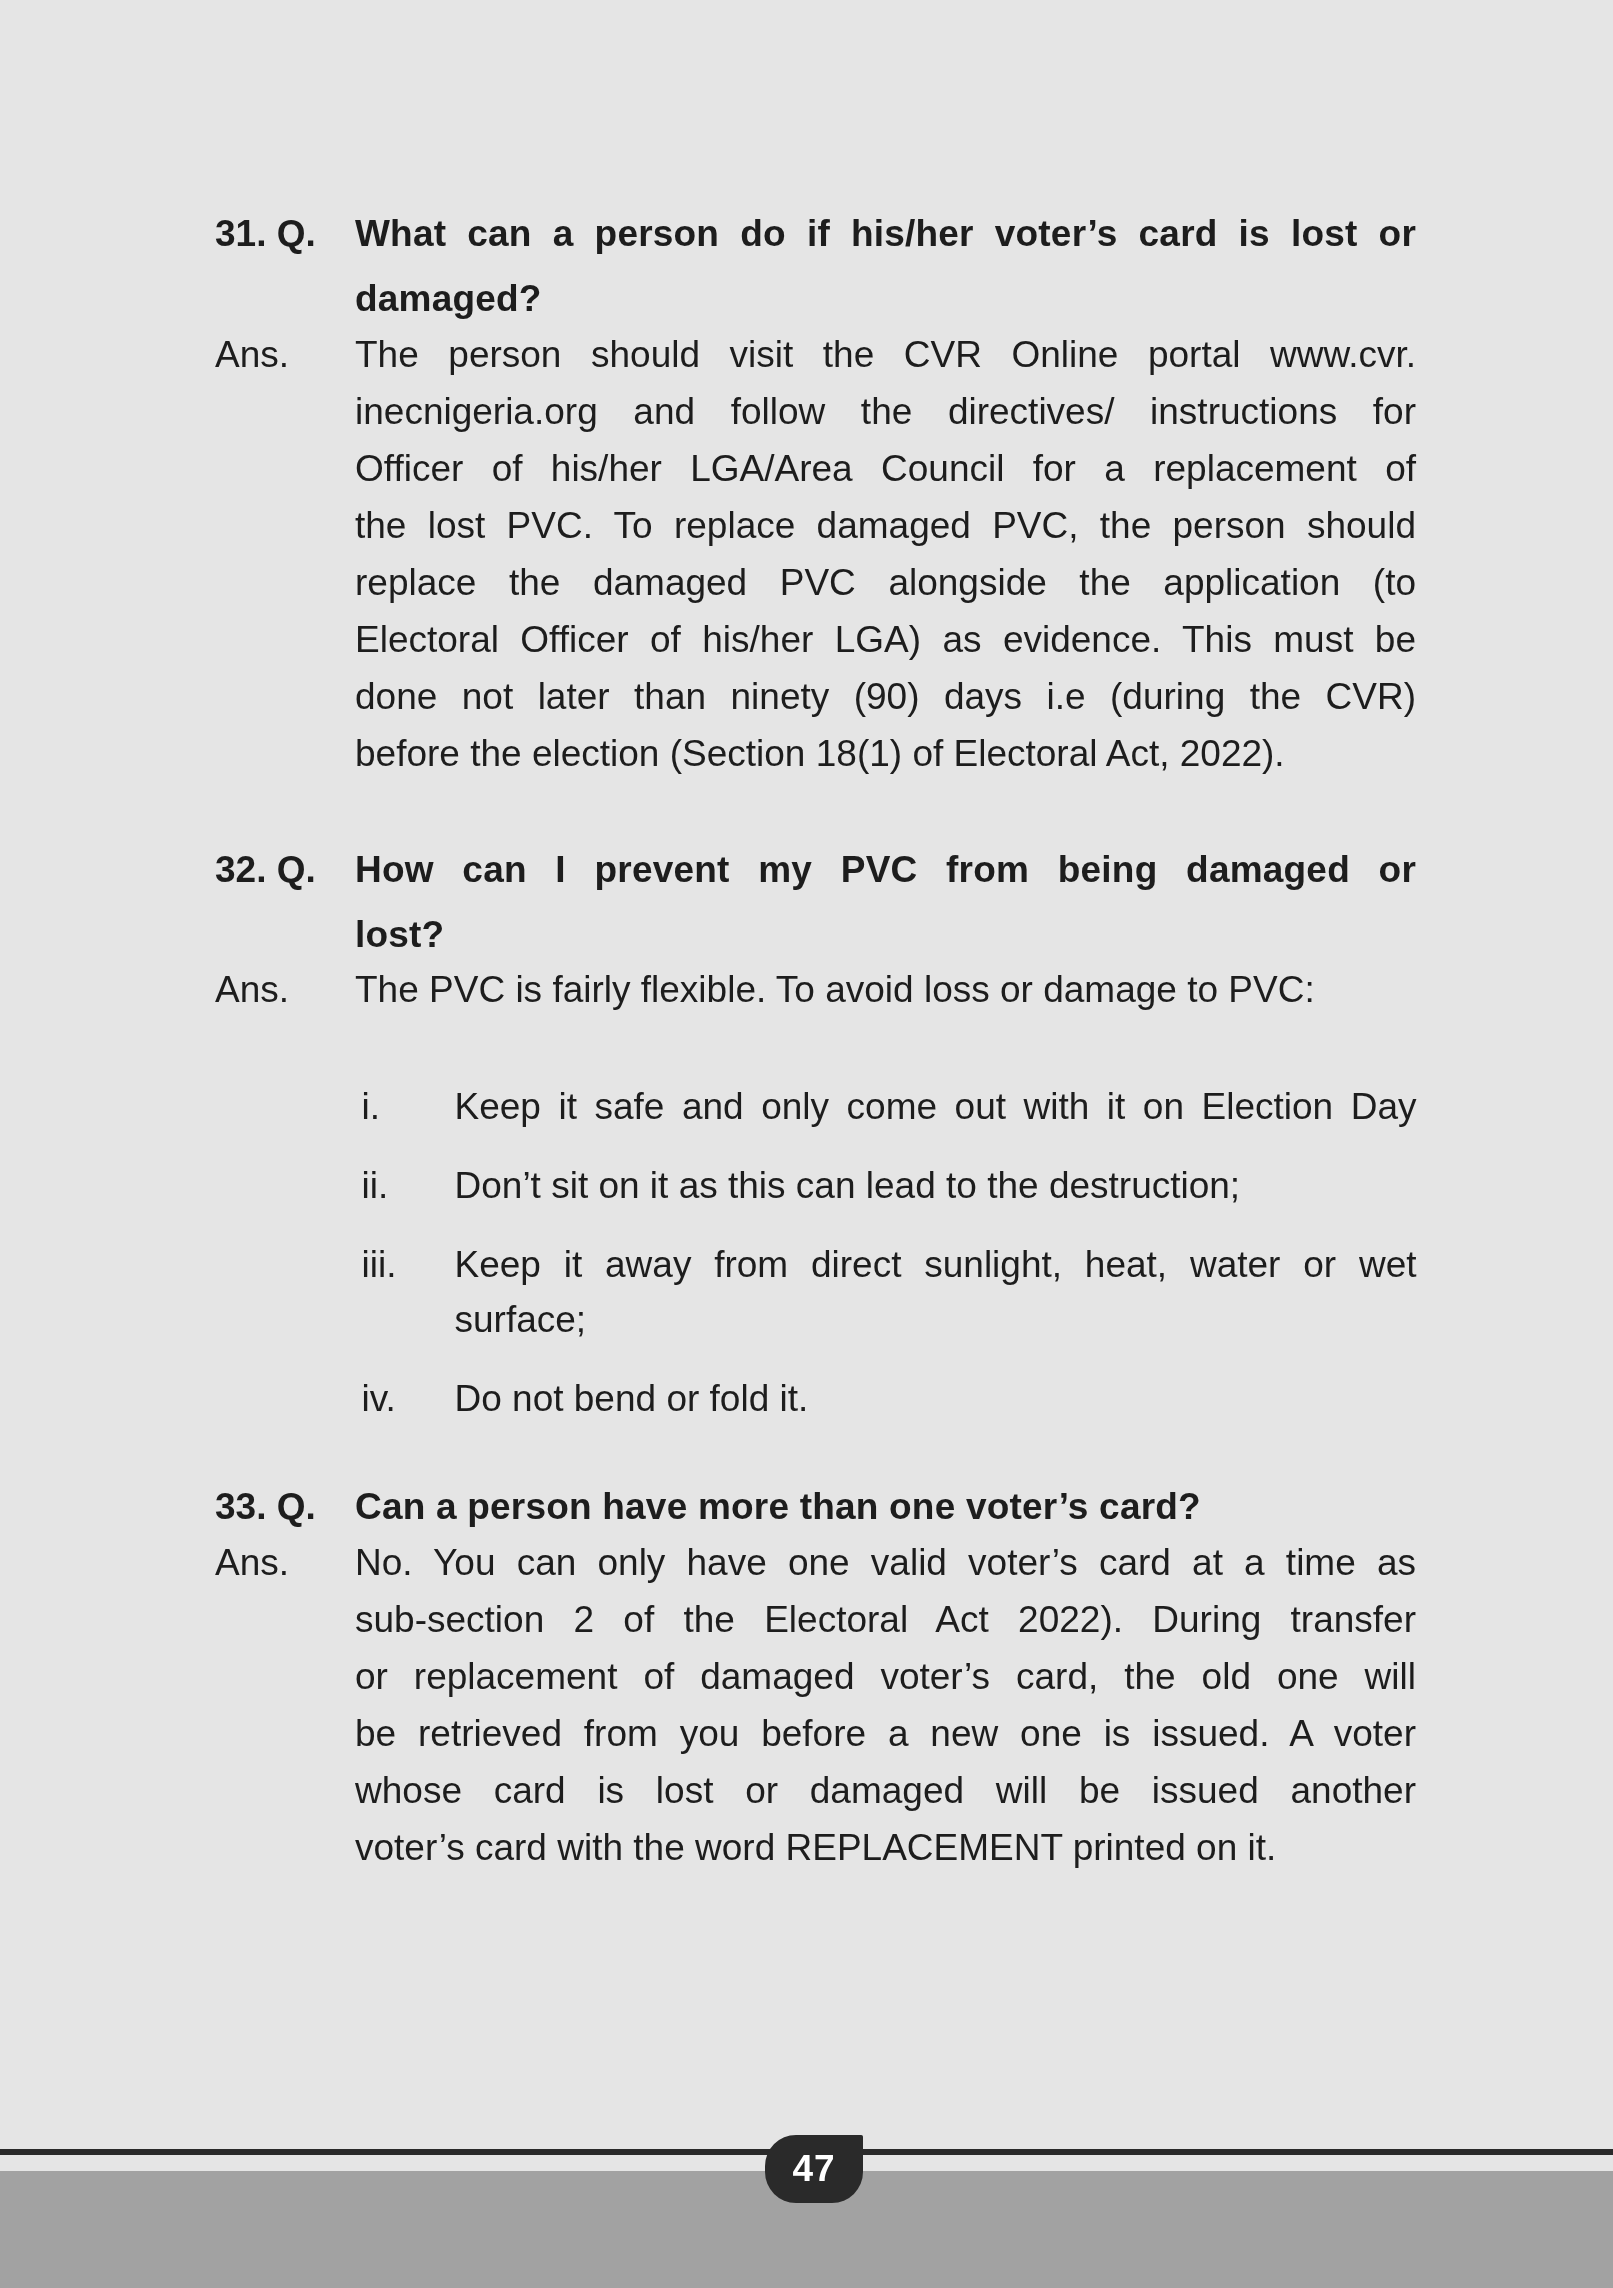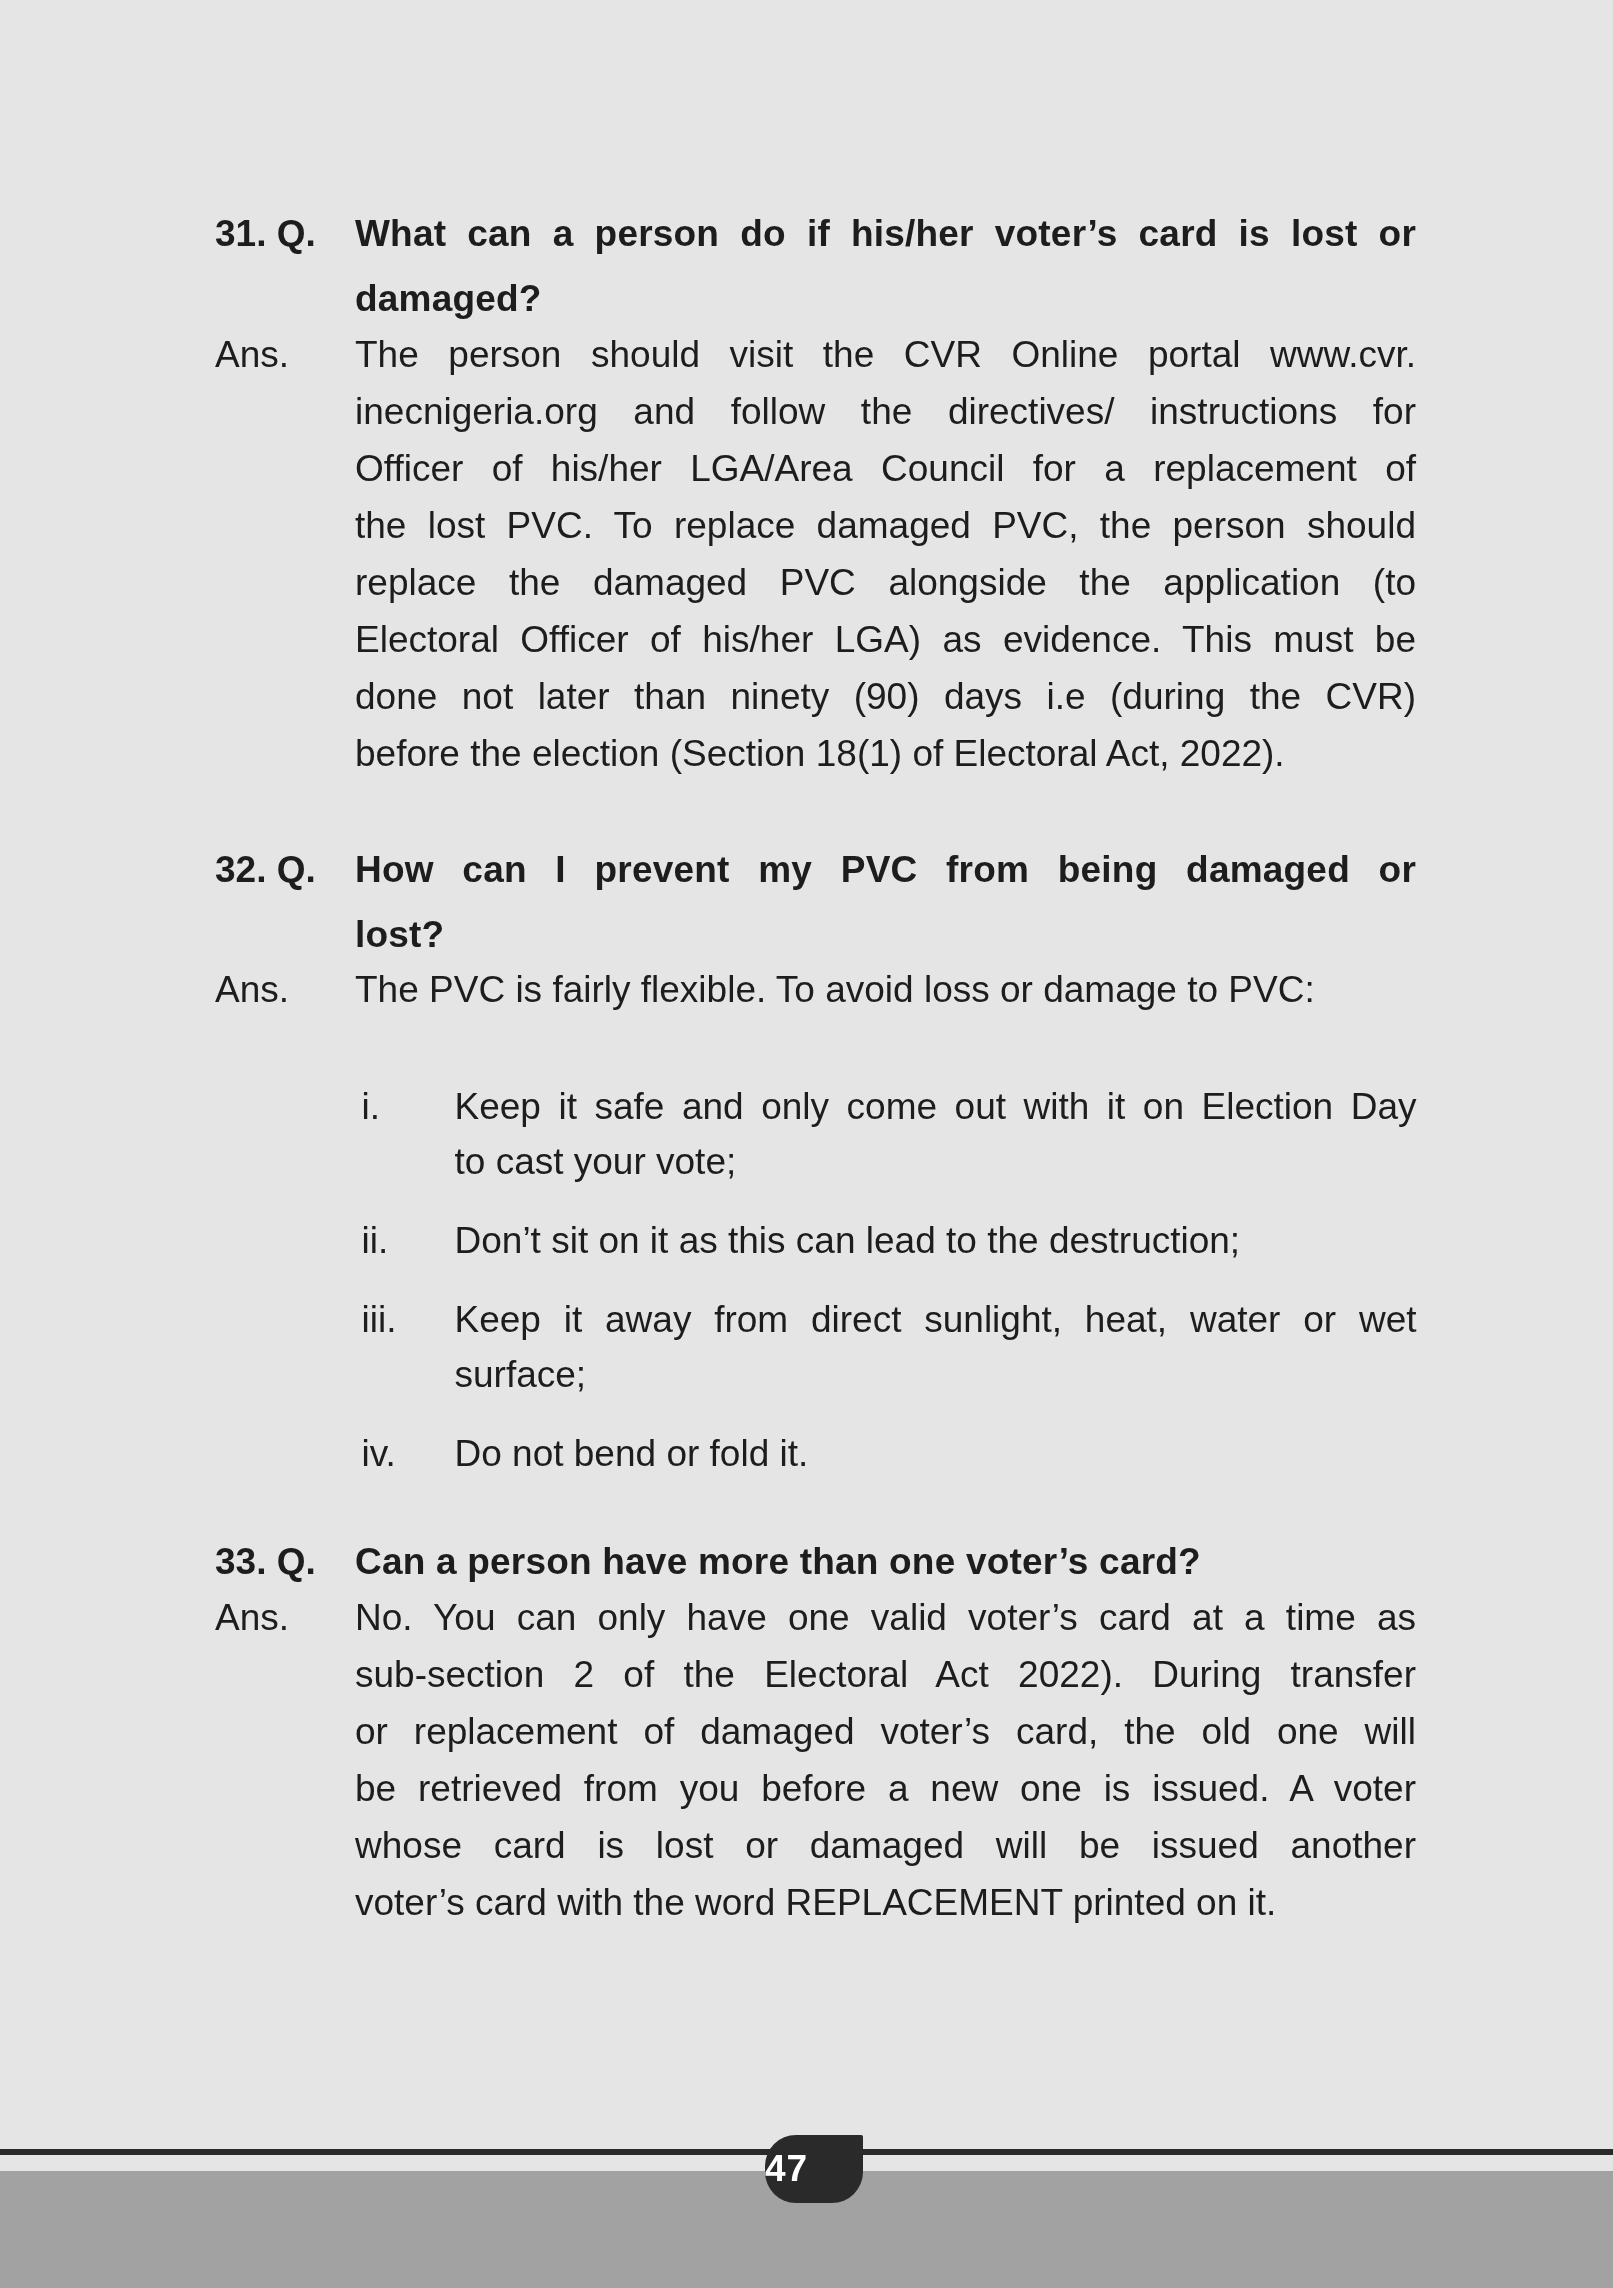--- a/index.html
+++ b/index.html
@@ -41,21 +41,21 @@
   .footer-rule{
     position:absolute;left:0;top:2149px;
     width:1613px;height:5.5px;
     background:#2a2a2a;
   }
   .page-badge{
     position:absolute;left:765px;top:2135px;
     width:98px;height:68px;
     background:#2a2a2a;
     border-radius:31px 1.8px 31px 31px;
-    display:flex;align-items:center;justify-content:flex-start;
+    display:flex;align-items:center;justify-content:center;
     z-index:2;
   }
   .page-badge span{
     color:#ffffff;font-size:37px;font-weight:bold;
     letter-spacing:0.9px;
   }
   .footer-band{
     position:absolute;left:0;top:2171px;
     width:1613px;height:118px;
     background:#a2a2a2;
@@ -103,21 +103,20 @@
         <div class="lbl">Ans.</div>
         <div class="qbody">
           <div class="line">The PVC is fairly flexible. To avoid loss or damage to PVC:</div>
         </div>
       </div>
       <div class="list">
         <div class="list-item">
           <div class="marker">i.</div>
           <div class="itext">
             <div class="line j">Keep it safe and only come out with it on Election Day</div>
-            <div class="line">to cast your vote;</div>
           </div>
         </div>
         <div class="list-item">
           <div class="marker">ii.</div>
           <div class="itext">
             <div class="line">Don’t sit on it as this can lead to the destruction;</div>
           </div>
         </div>
         <div class="list-item">
           <div class="marker">iii.</div>

